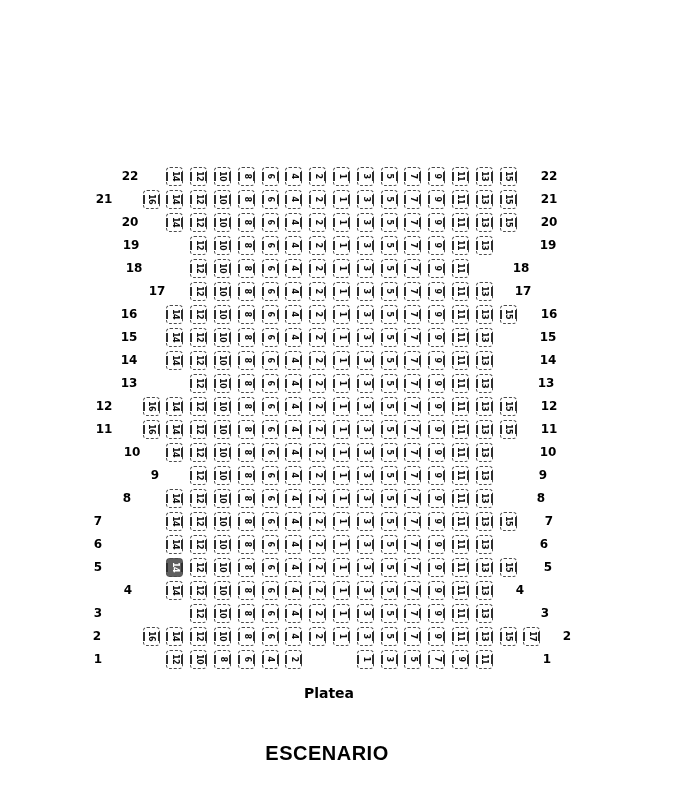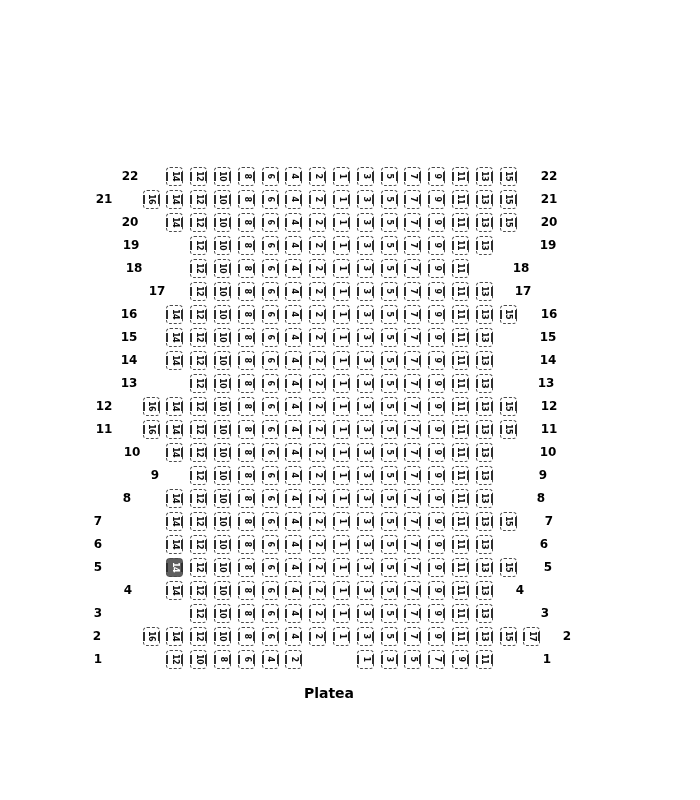--- a/index.html
+++ b/index.html
@@ -1022,13 +1022,14 @@
         <span class="n">7</span>
       </div>
       <div class="seat" style="left: 451.9px; top: 649.5px;">
         <span class="n">9</span>
       </div>
       <div class="seat" style="left: 475.7px; top: 649.5px;">
         <span class="n">11</span>
       </div>
     </div>
   <div class="platea">Platea</div>
+  <div class="stage">ESCENARIO</div>
 </div>
 
 </body></html>

